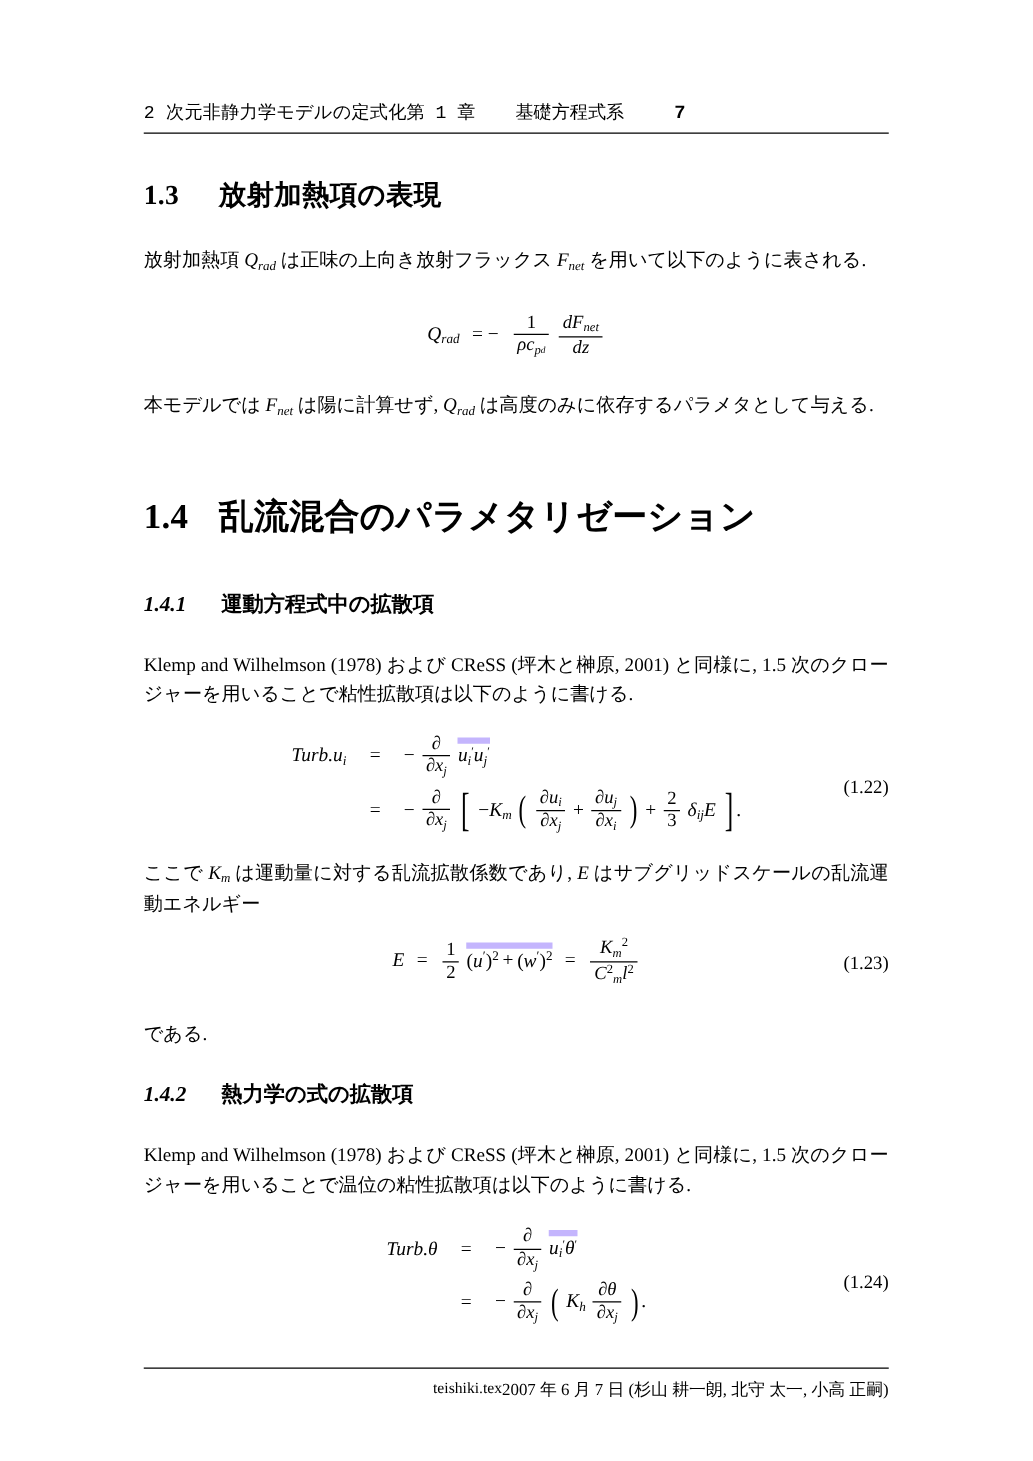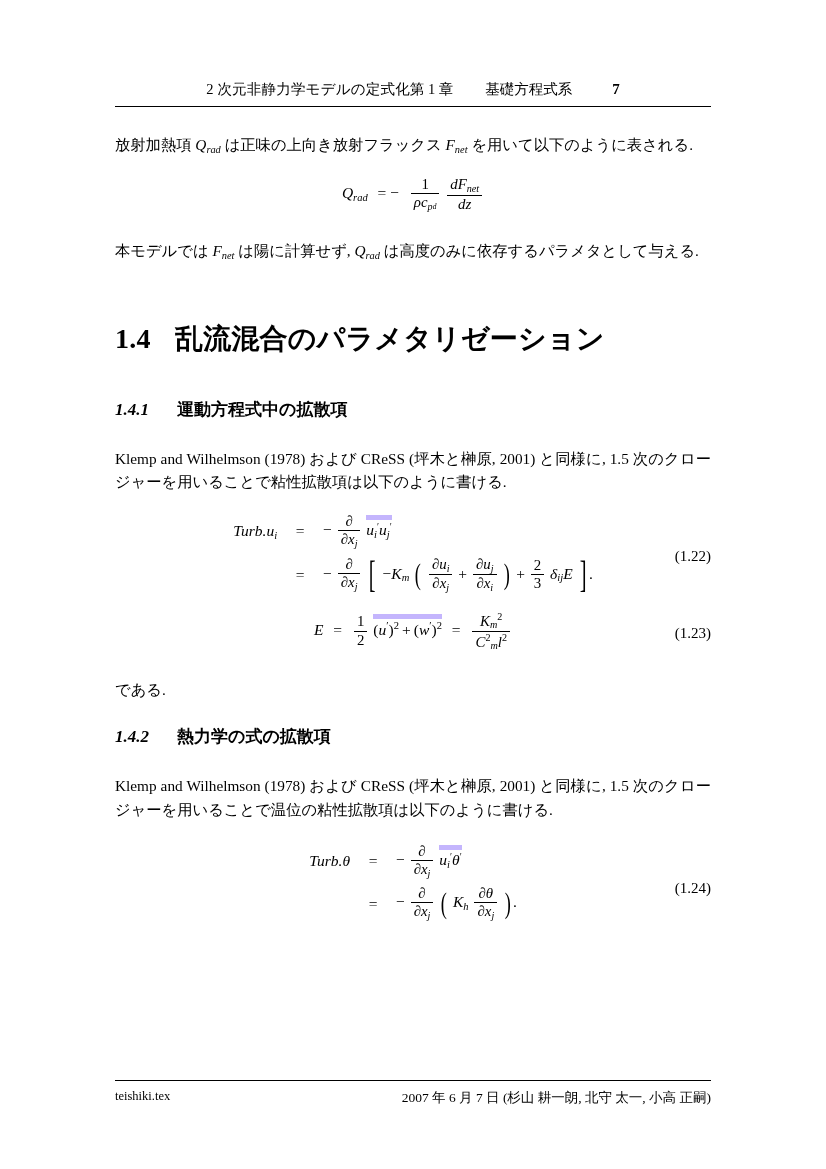--- a/index.html
+++ b/index.html
@@ -24,25 +24,26 @@
   .content {
     position: absolute;
     left: 115px;
     top: 80px;
     width: 596px;
   }
 
   
   .runhead {
     display: flex;
-    justify-content: center;
+    justify-content: flex-start;
     align-items: baseline;
     font-size: 14.5px;
     padding-bottom: 7px;
     border-bottom: 1.1px solid #000;
+    font-family: Liberation Mono, monospace;
   }
   .runhead .left { letter-spacing: .2px; }
   .runhead .right { display: flex; align-items: baseline; }
   .runhead .chap { margin-right: 32px; }
   .runhead .chapname { margin-right: 40px; }
   .runhead .pageno { font-weight: bold; font-size: 15px; }
 
   
   h2.sec {
     font-size: 22px;
@@ -70,21 +71,21 @@
   }
   p.tight { margin-top: 16px; }
 
   
   .math { font-style: italic; font-family: "Liberation Serif", serif; }
   .mathrm { font-style: normal; }
   .sub { font-size: .68em; vertical-align: -0.28em; font-style: italic; }
   .sup { font-size: .68em; vertical-align: 0.55em; font-style: normal; }
 
   .eqblock {
-    margin: 18px 0 0 0;
+    margin: 28px 0 0 0;
     position: relative;
     font-size: 15.5px;
   }
   .eqcenter { text-align: center; }
   .eqno {
     position: absolute;
     right: 0;
     font-style: normal;
     font-size: 15px;
   }
@@ -134,44 +135,47 @@
   }
   .align .lhs { padding-right: 10px; }
   .align .rel { text-align: center; width: 26px; font-style: normal; }
   .align .rhs { text-align: left; padding-left: 10px; }
 
   
   .footer {
     position: absolute;
     left: 115px;
     right: 115px;
-    bottom: 62px;
+    bottom: 48px;
     border-top: 1.1px solid #000;
     padding-top: 8px;
     display: flex;
-    justify-content: space-between;
+    justify-content: flex-end;
     font-size: 13.5px;
   }
   .footer .fleft { font-size: 12.5px; }
 </style>
 </head>
 <body>
 
 <div class="page">
   <div class="content">
 
     <div class="runhead">
       <div class="left">2 次元非静力学モデルの定式化</div>
       <div class="right">
         <span class="chap">第 1 章</span>
         <span class="chapname">基礎方程式系</span>
         <span class="pageno">7</span>
       </div>
     </div>
 
+    <h2 class="sec">
+      <span class="num">1.3</span><span>放射加熱項の表現</span>
+    </h2>
 
     <p class="body">
       <span>放射加熱項 </span><span class="math">Q</span><span class="sub">rad</span><span> は正味の上向き放射フラックス </span><span class="math">F</span><span class="sub">net</span><span> を用いて以下のように表される.</span>
     </p>
 
     <div class="eqblock eqcenter">
       <span class="math">Q</span><span class="sub">rad</span>
       <span class="mathrm" style="margin:0 6px;">= −</span>
       <span class="frac">
         <span class="nu mathrm">1</span>
@@ -239,20 +243,23 @@
               <span class="de mathrm">3</span>
             </span>
             <span class="math">δ</span><span class="sub">ij</span><span class="math">E</span>
             <span class="bracket-big">]</span><span class="mathrm">.</span>
           </div>
         </div>
       </div>
       <span class="eqno" style="top:38px;">(1.22)</span>
     </div>
 
+    <p class="body tight">
+      <span>ここで </span><span class="math">K</span><span class="sub">m</span><span> は運動量に対する乱流拡散係数であり, </span><span class="math">E</span><span> はサブグリッドスケールの乱流運動エネルギー</span>
+    </p>
 
     <div class="eqblock eqcenter" style="margin-top:14px;">
       <span class="math">E</span>
       <span class="mathrm" style="margin:0 6px;">=</span>
       <span class="frac">
         <span class="nu mathrm">1</span>
         <span class="de mathrm">2</span>
       </span>
       <span class="overline"><span class="mathrm">(</span><span class="math">u</span><span class="sup">′</span><span class="mathrm">)</span><span class="sup">2</span><span class="mathrm" style="margin:0 3px;">+</span><span class="mathrm">(</span><span class="math">w</span><span class="sup">′</span><span class="mathrm">)</span><span class="sup">2</span></span>
       <span class="mathrm" style="margin:0 6px;">=</span>

